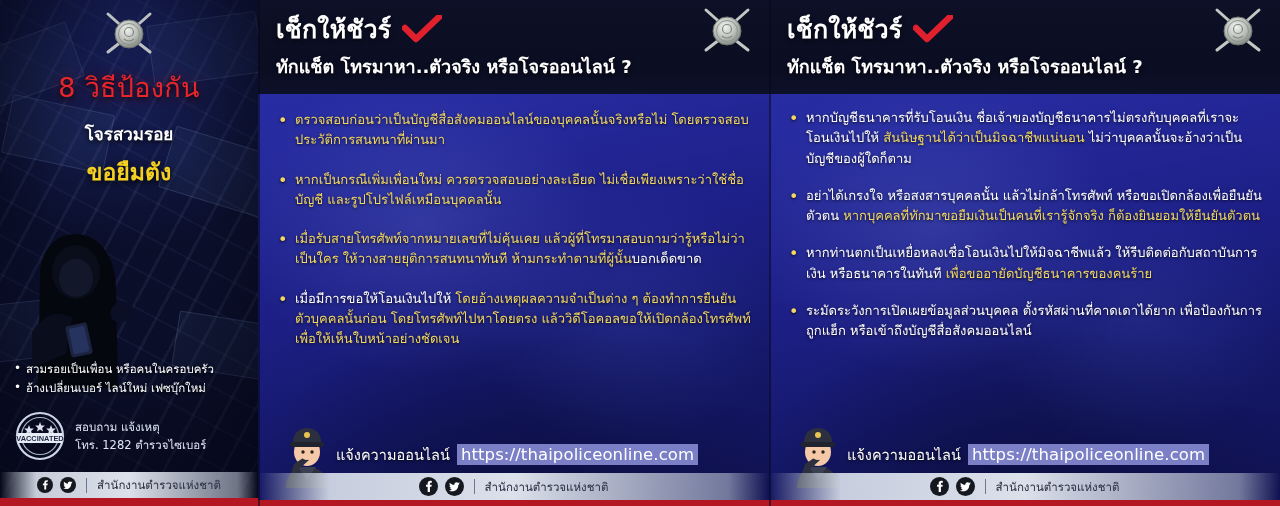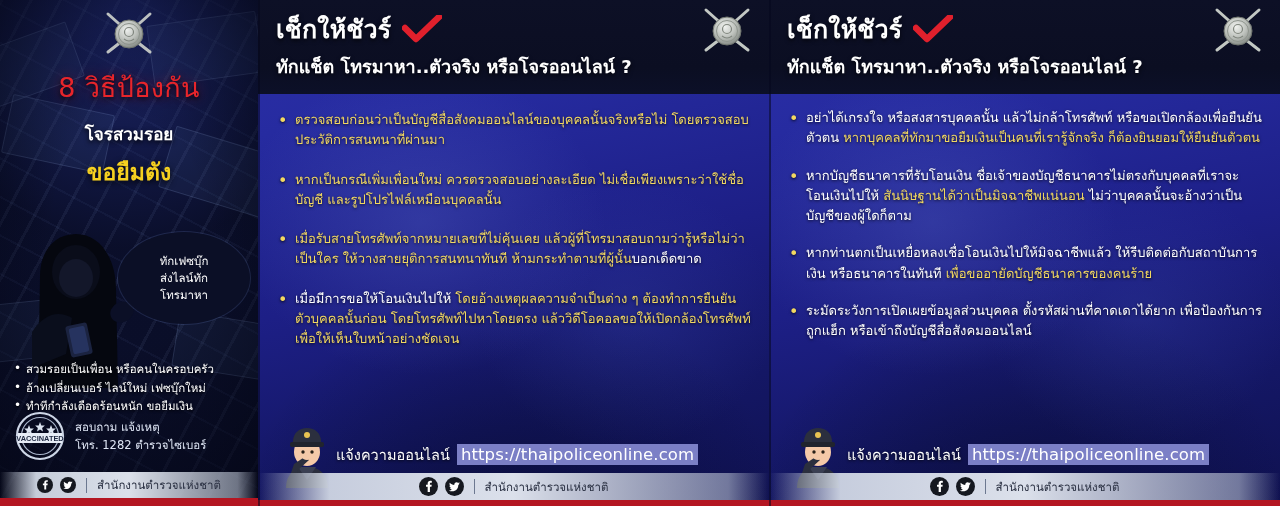--- a/index.html
+++ b/index.html
@@ -198,30 +198,24 @@
 
     <svg class="hooded" viewBox="0 0 116 160">
       <path d="M58 6 C34 6 22 26 22 48 L20 160 L100 160 L98 62 C98 30 82 6 58 6 Z" fill="#05070f"></path>
       <ellipse cx="58" cy="44" rx="24" ry="27" fill="#0a0d1a"></ellipse>
       <ellipse cx="58" cy="50" rx="17" ry="19" fill="#13172a"></ellipse>
       <path d="M14 104 C26 86 40 82 54 90 L48 126 L14 140 Z" fill="#0a0e1c"></path>
       <rect x="50" y="96" width="22" height="32" rx="3" fill="#1b2340" transform="rotate(-12 61 112)"></rect>
       <rect x="53" y="99" width="16" height="26" rx="2" fill="#2b3a6a" transform="rotate(-12 61 112)" opacity=".75"></rect>
     </svg>
     <div class="bubble-tail"></div>
-    <div class="bubble">
-      <span>ทักเฟซบุ๊ก</span>
-      <span>ส่งไลน์ทัก</span>
-      <span>โทรมาหา</span>
-    </div>
 
     <ul class="lp-bullets">
       <li>สวมรอยเป็นเพื่อน หรือคนในครอบครัว</li>
       <li>อ้างเปลี่ยนเบอร์ ไลน์ใหม่ เฟซบุ๊กใหม่</li>
-      <li>ทำทีกำลังเดือดร้อนหนัก ขอยืมเงิน</li>
     </ul>
 
     <div class="lp-contact">
       <svg class="vax-badge" viewBox="0 0 52 52">
         <circle cx="26" cy="26" r="23" fill="none" stroke="#cdd6e6" stroke-width="2.2"></circle>
         <circle cx="26" cy="26" r="18.5" fill="none" stroke="#aab6cc" stroke-width="1.2"></circle>
         <g fill="#dbe3f0">
           <path d="M15 15 l1.3 3.4 3.6.2-2.8 2.3.9 3.5-3-2-3 2 .9-3.5-2.8-2.3 3.6-.2z"></path>
           <path d="M26 12 l1.3 3.4 3.6.2-2.8 2.3.9 3.5-3-2-3 2 .9-3.5-2.8-2.3 3.6-.2z"></path>
           <path d="M37 15 l1.3 3.4 3.6.2-2.8 2.3.9 3.5-3-2-3 2 .9-3.5-2.8-2.3 3.6-.2z"></path>
@@ -346,22 +340,22 @@
         </defs>
         <path d="M7 5 L25 21 M49 5 L31 21 M7 45 L25 31 M49 45 L31 31" stroke="#d3d8d1" stroke-width="3" stroke-linecap="round" fill="none" opacity=".92"></path>
         <circle cx="28" cy="26" r="14" fill="url(#coinR)" stroke="#70756f" stroke-width="1"></circle>
         <circle cx="28" cy="26" r="10.5" fill="none" stroke="#8f958e" stroke-width="1"></circle>
         <circle cx="28" cy="24" r="4.5" fill="none" stroke="#81877f" stroke-width="1.2"></circle>
         <path d="M23 31 Q28 35 33 31" fill="none" stroke="#81877f" stroke-width="1.1"></path>
       </svg>
     </div>
 
     <ul class="panel-body">
+      <li class="b-item"><span class="w">หากบัญชีธนาคารที่รับโอนเงิน ชื่อเจ้าของบัญชีธนาคารไม่ตรงกับบุคคลที่เราจะโอนเงินไปให้ </span><span class="y">สันนิษฐานได้ว่าเป็นมิจฉาชีพแน่นอน </span><span class="w">ไม่ว่าบุคคลนั้นจะอ้างว่าเป็นบัญชีของผู้ใดก็ตาม</span></li>
       <li class="b-item"><span class="w">อย่าได้เกรงใจ หรือสงสารบุคคลนั้น แล้วไม่กล้าโทรศัพท์ หรือขอเปิดกล้องเพื่อยืนยันตัวตน </span><span class="y">หากบุคคลที่ทักมาขอยืมเงินเป็นคนที่เรารู้จักจริง ก็ต้องยินยอมให้ยืนยันตัวตน</span></li>
-      <li class="b-item"><span class="w">หากบัญชีธนาคารที่รับโอนเงิน ชื่อเจ้าของบัญชีธนาคารไม่ตรงกับบุคคลที่เราจะโอนเงินไปให้ </span><span class="y">สันนิษฐานได้ว่าเป็นมิจฉาชีพแน่นอน </span><span class="w">ไม่ว่าบุคคลนั้นจะอ้างว่าเป็นบัญชีของผู้ใดก็ตาม</span></li>
       <li class="b-item"><span class="w">หากท่านตกเป็นเหยื่อหลงเชื่อโอนเงินไปให้มิจฉาชีพแล้ว ให้รีบติดต่อกับสถาบันการเงิน หรือธนาคารในทันที </span><span class="y">เพื่อขออายัดบัญชีธนาคารของคนร้าย</span></li>
       <li class="b-item"><span class="w">ระมัดระวังการเปิดเผยข้อมูลส่วนบุคคล ตั้งรหัสผ่านที่คาดเดาได้ยาก เพื่อป้องกันการถูกแฮ็ก หรือเข้าถึงบัญชีสื่อสังคมออนไลน์</span></li>
     </ul>
 
     <div class="panel-footer">
       <svg class="cop" viewBox="0 0 62 66">
         <path d="M10 66 C10 52 19 45 31 45 C43 45 52 52 52 66 Z" fill="#2b2f3e"></path>
         <path d="M22 45 L31 58 L40 45 Z" fill="#3a3f52"></path>
         <ellipse cx="31" cy="30" rx="13" ry="14" fill="#f5c9a8"></ellipse>
         <path d="M17 22 C17 13 23 8 31 8 C39 8 45 13 45 22 Z" fill="#3c2a1c"></path>

